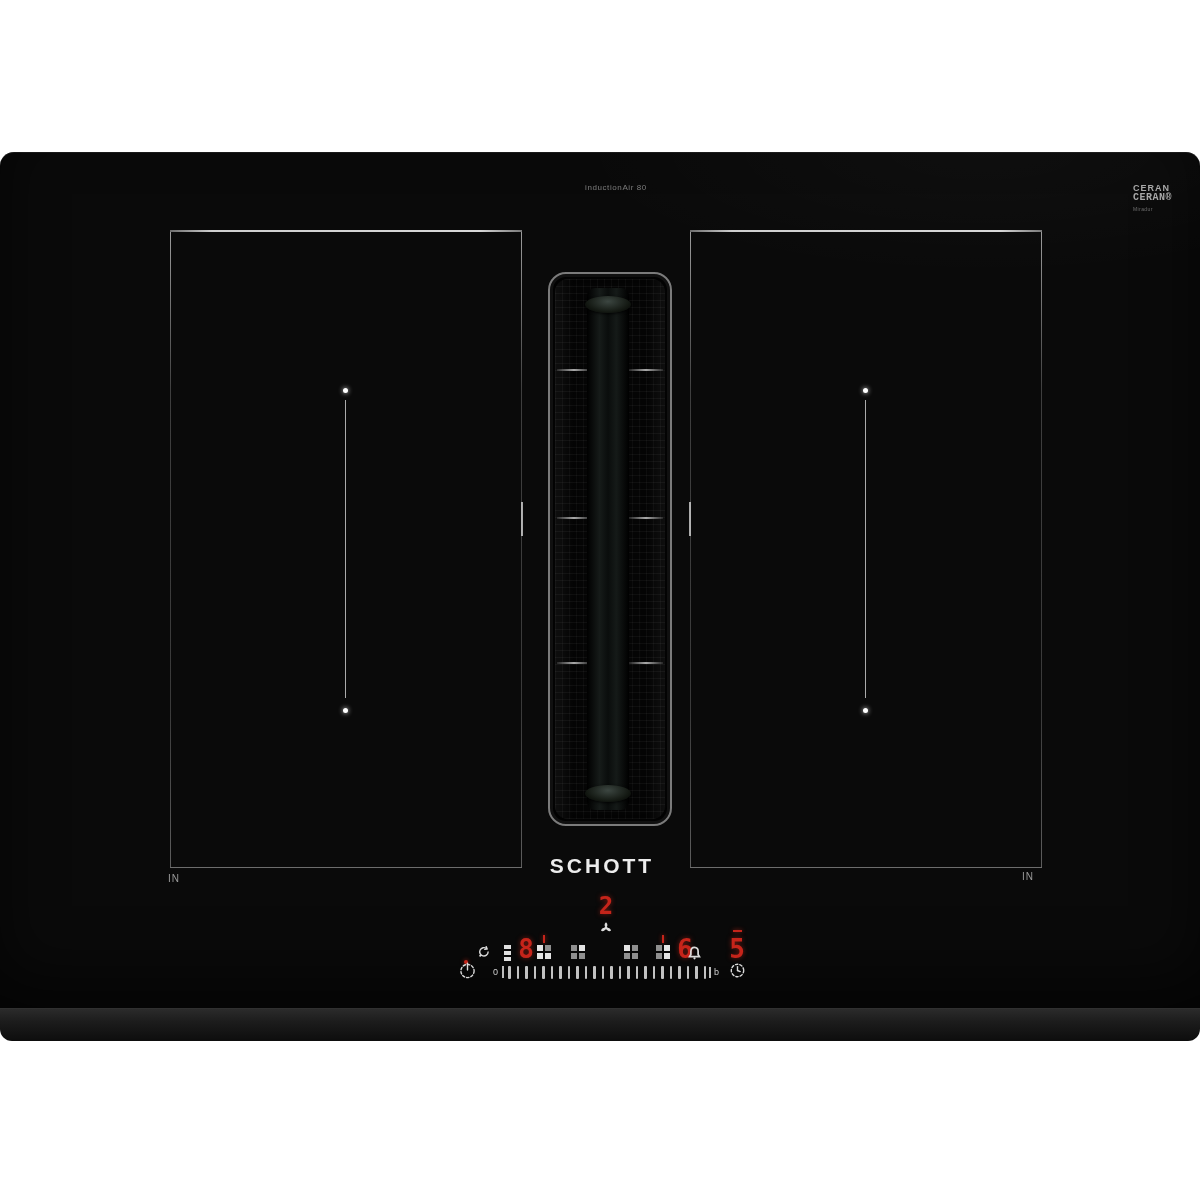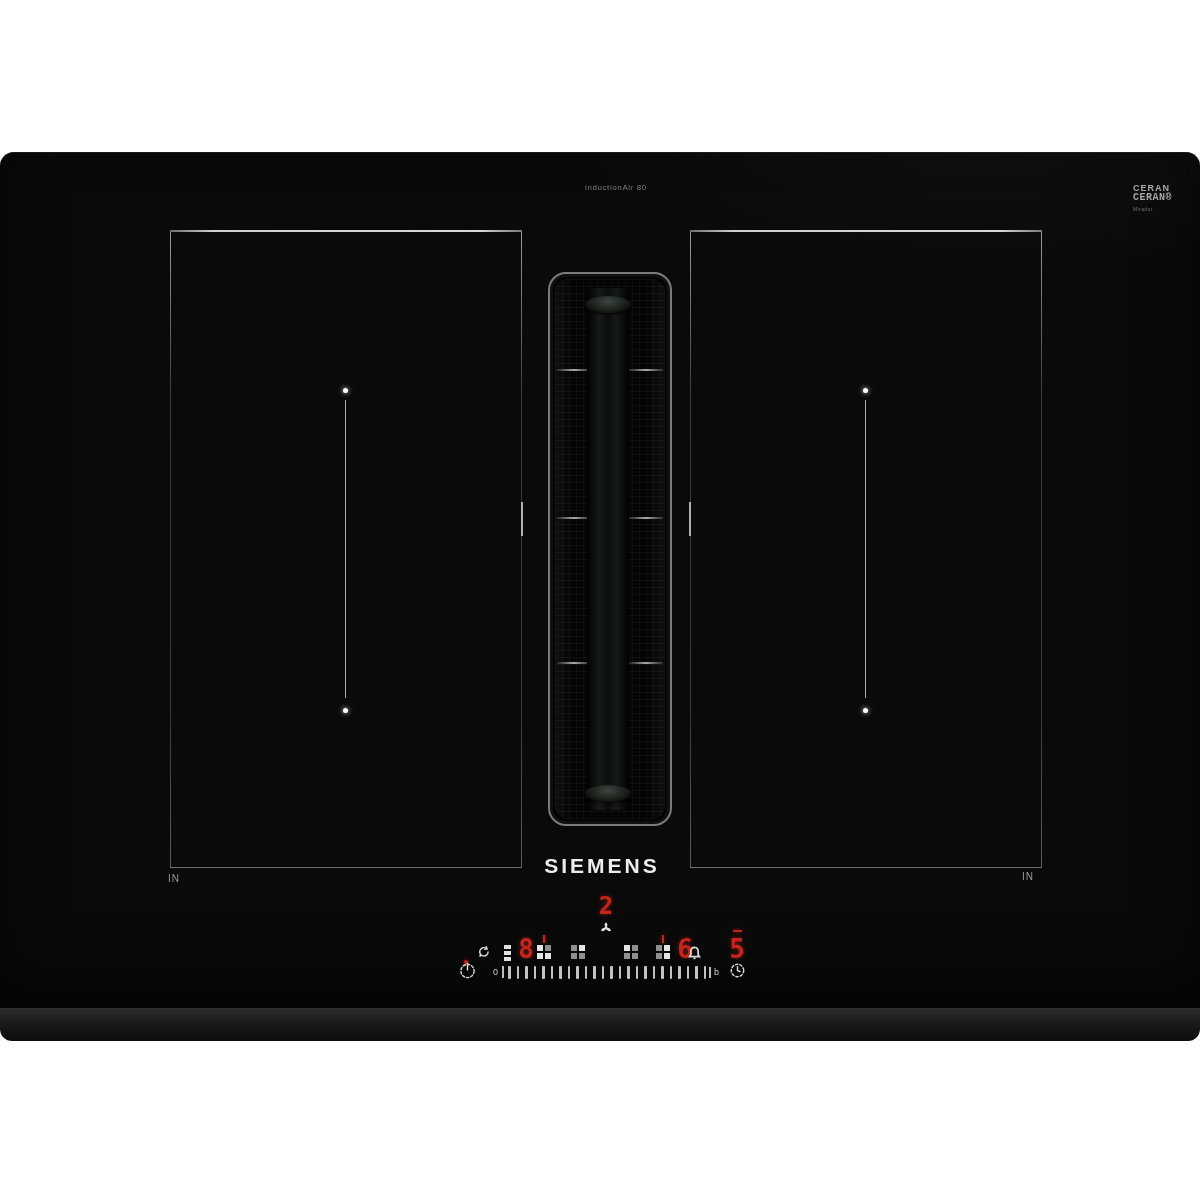--- a/index.html
+++ b/index.html
@@ -147,21 +147,21 @@
     <div class="vent-slat slat-r slat-row1"></div>
     <div class="vent-slat slat-l slat-row2"></div>
     <div class="vent-slat slat-r slat-row2"></div>
     <div class="vent-slat slat-l slat-row3"></div>
     <div class="vent-slat slat-r slat-row3"></div>
     <div class="vent-roller"></div>
     <div class="vent-cap cap-top"></div>
     <div class="vent-cap cap-bottom"></div>
   </div>
 
-  <div class="brand-logo">SIEMENS</div>
+  <div class="brand-logo">SCHOTT</div>
 
   <div class="controls">
 
     <div class="led digit-vent">2</div>
 
     <div class="panel-icon icon-fan">
       <svg width="16" height="16" viewBox="0 0 14 14">
         <g class="fillw">
           <circle cx="7" cy="7" r="1.4"></circle>
           <path d="M7 7 C8.6 5.6 8.7 3.2 7 2 C5.3 3.2 5.4 5.6 7 7Z"></path>

